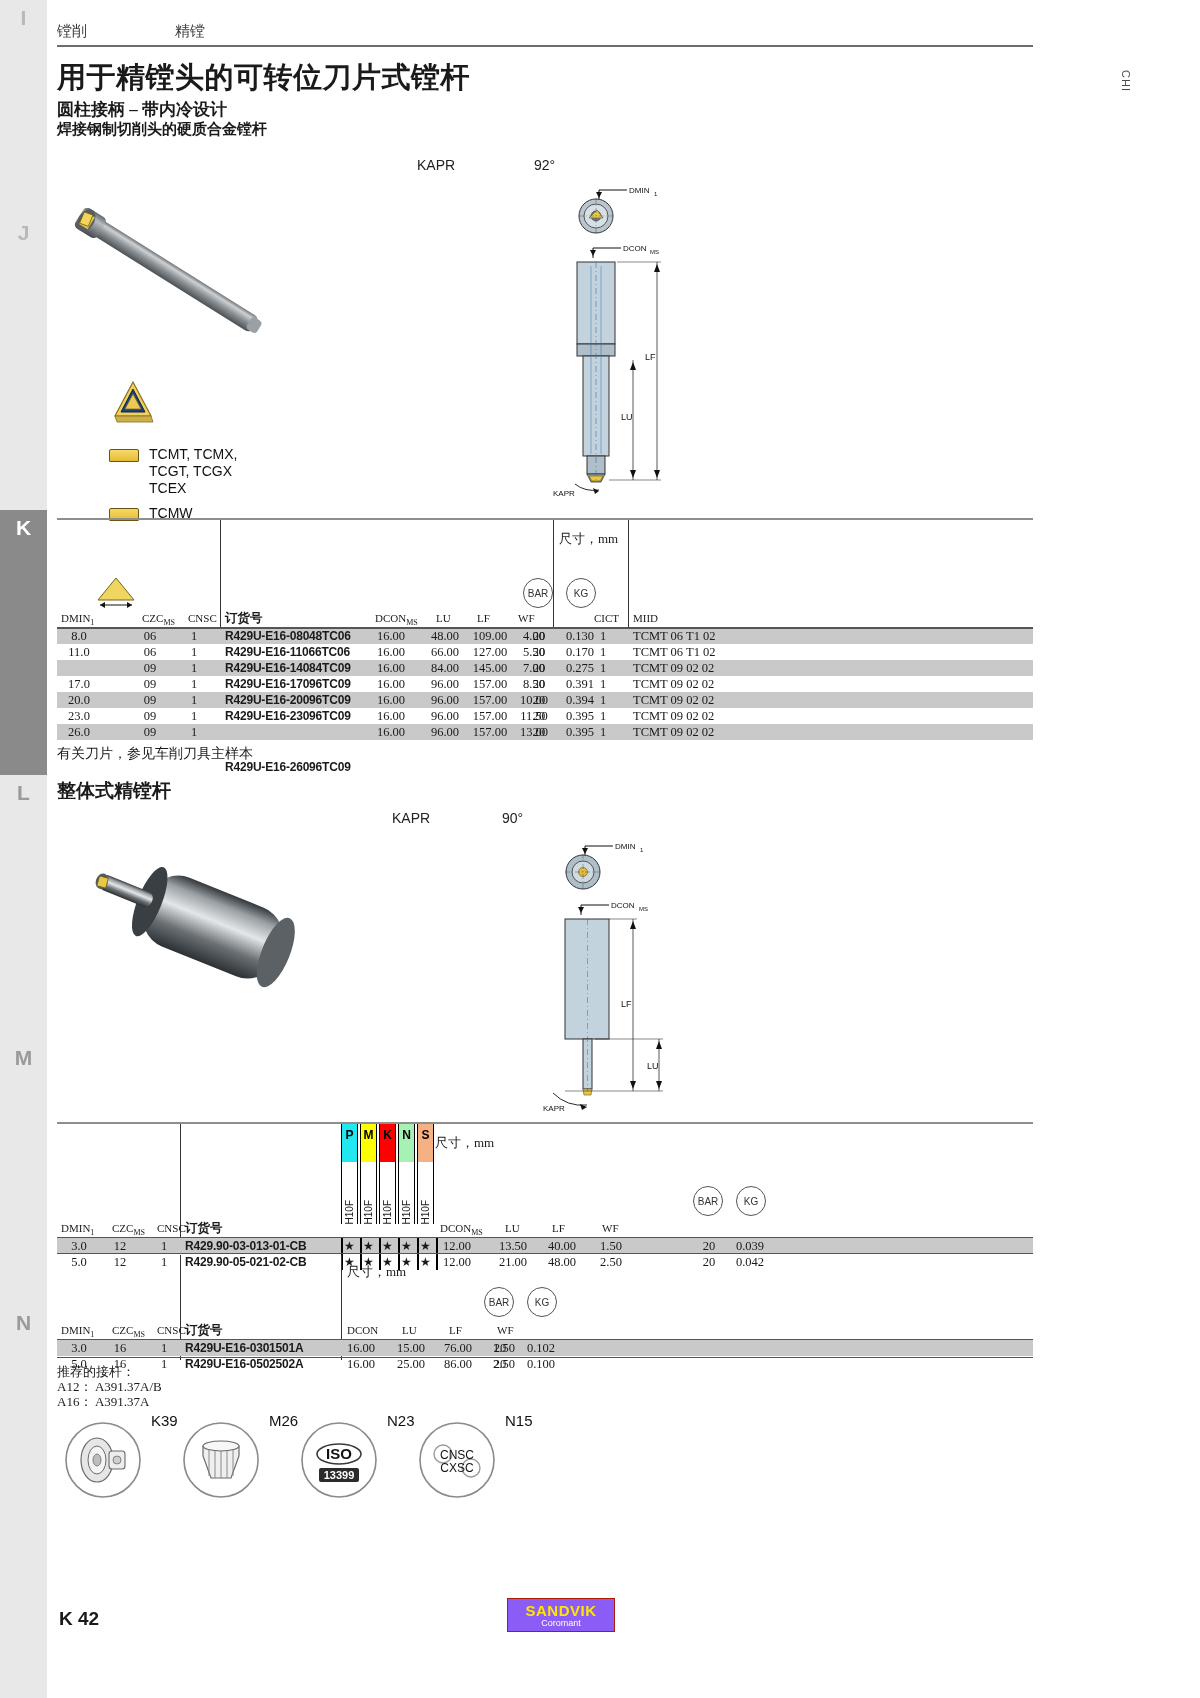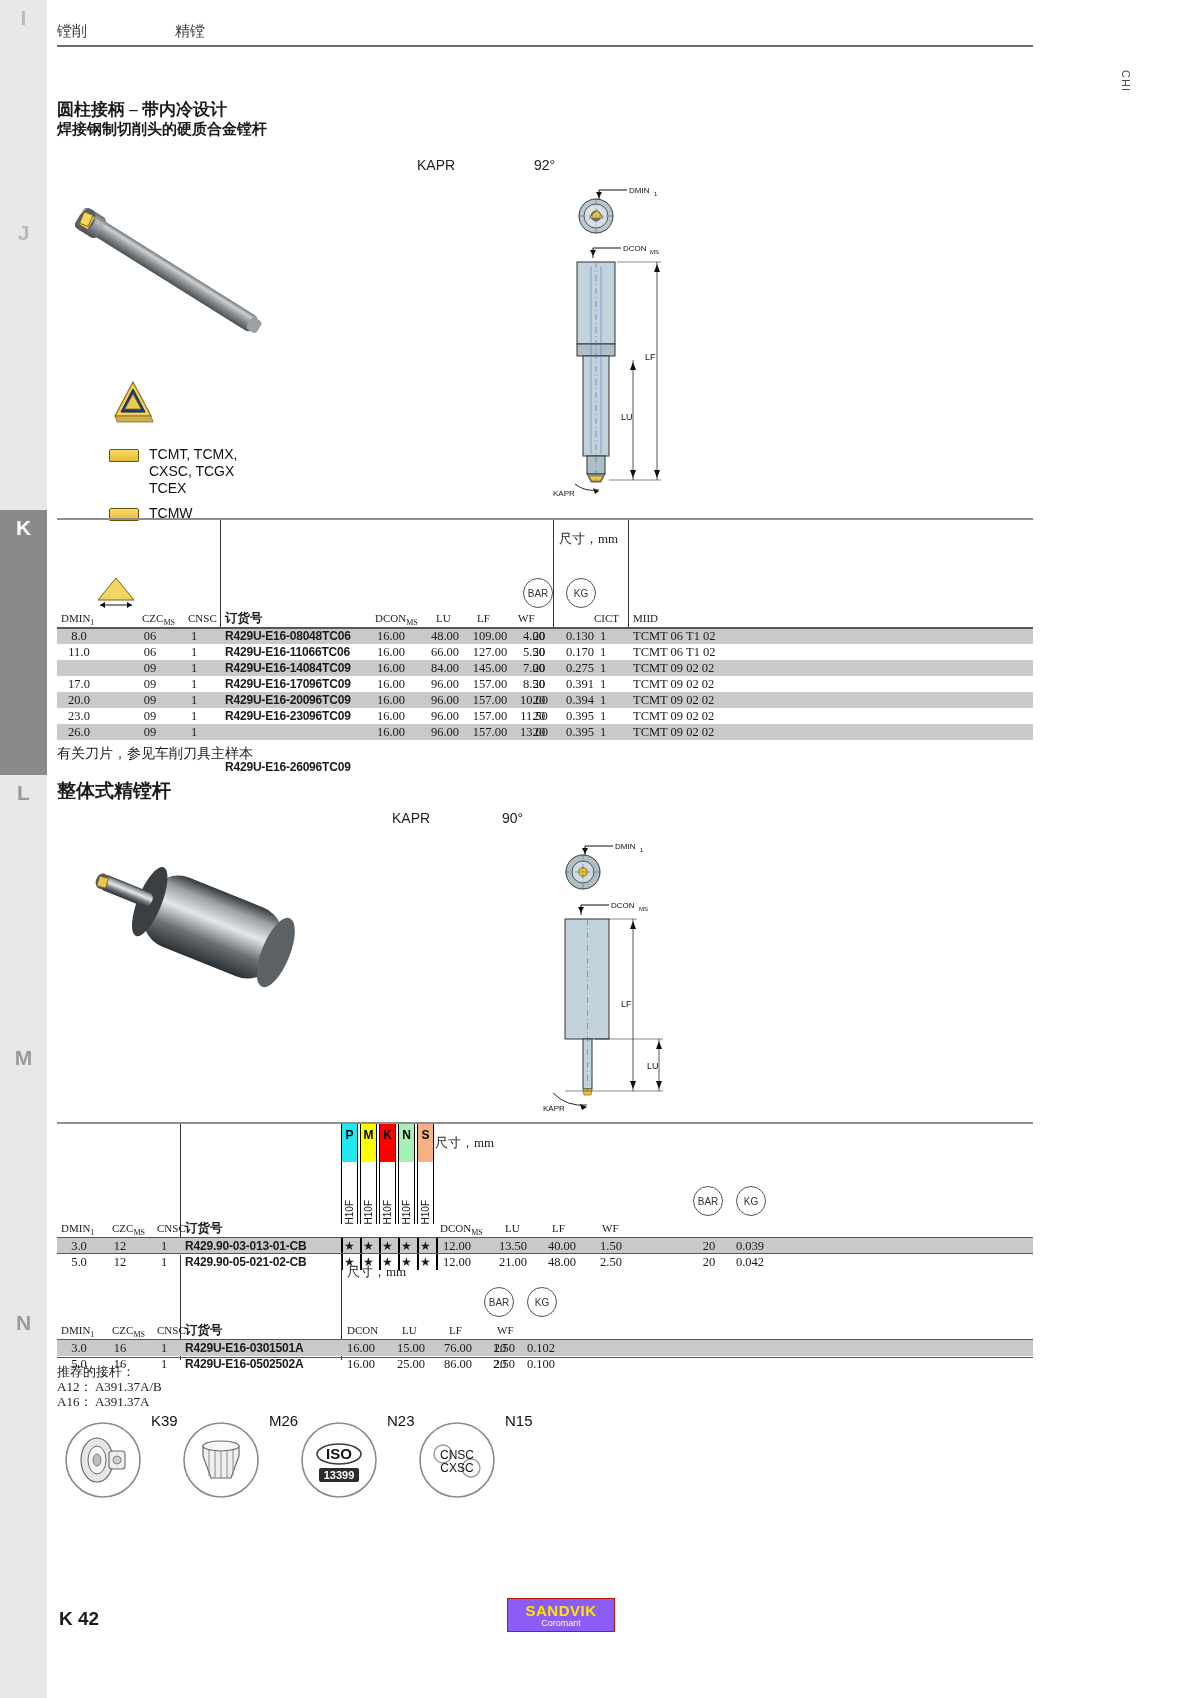--- a/index.html
+++ b/index.html
@@ -124,20 +124,21 @@
 </div>
 
 <div class="page-wrap">
 
   <div class="crumbs">
     <span class="c1">镗削</span>
     <span class="c2">精镗</span>
   </div>
   <div class="crumb-rule"></div>
 
+  <h1 class="title">用于精镗头的可转位刀片式镗杆</h1>
   <div class="sub1">圆柱接柄 – 带内冷设计</div>
   <div class="sub2">焊接钢制切削头的硬质合金镗杆</div>
   <div class="side-code">CHI</div>
 
   <div class="lbl" style="position:absolute;left:370px;top:157px;font-size:14px;">KAPR</div>
   <div class="lbl" style="position:absolute;left:487px;top:157px;font-size:14px;">92°</div>
 
   <svg class="illus" style="left:12px;top:208px;" width="240" height="150">
     <defs>
       <linearGradient id="steel" x1="0" y1="0" x2="0" y2="1">
@@ -166,21 +167,21 @@
     <polygon points="10,48 46,48 28,14" fill="#f0d15b" stroke="#8c6f18" stroke-width="1.2"></polygon>
     <polygon points="16,44 40,44 28,21" fill="#1b3f7a" stroke="#0d2550" stroke-width="1"></polygon>
     <polygon points="20,41 36,41 28,26" fill="#e9cb55" stroke="#8c6f18" stroke-width=".8"></polygon>
     <polygon points="10,48 46,48 48,54 12,54" fill="#cbb04a" stroke="#8c6f18" stroke-width=".8"></polygon>
   </svg>
 
   <div class="insert-legend">
     <div style="position:relative;left:0;">
       <span class="chip"></span><span>TCMT, TCMX,</span>
     </div>
-    <div style="margin-left:40px;">CXSC, TCGX</div>
+    <div style="margin-left:40px;">TCGT, TCGX</div>
     <div style="margin-left:40px;">TCEX</div>
     <div style="margin-top:8px;">
       <span class="chip"></span><span>TCMW</span>
     </div>
   </div>
 
   <svg class="illus" style="left:480px;top:170px;" width="160" height="80">
     <line x1="72" y1="20" x2="100" y2="20" stroke="#111" stroke-width="1"></line>
     <line x1="72" y1="20" x2="72" y2="30" stroke="#111" stroke-width="1"></line>
     <polygon points="72,28 69,22 75,22" fill="#111"></polygon>

